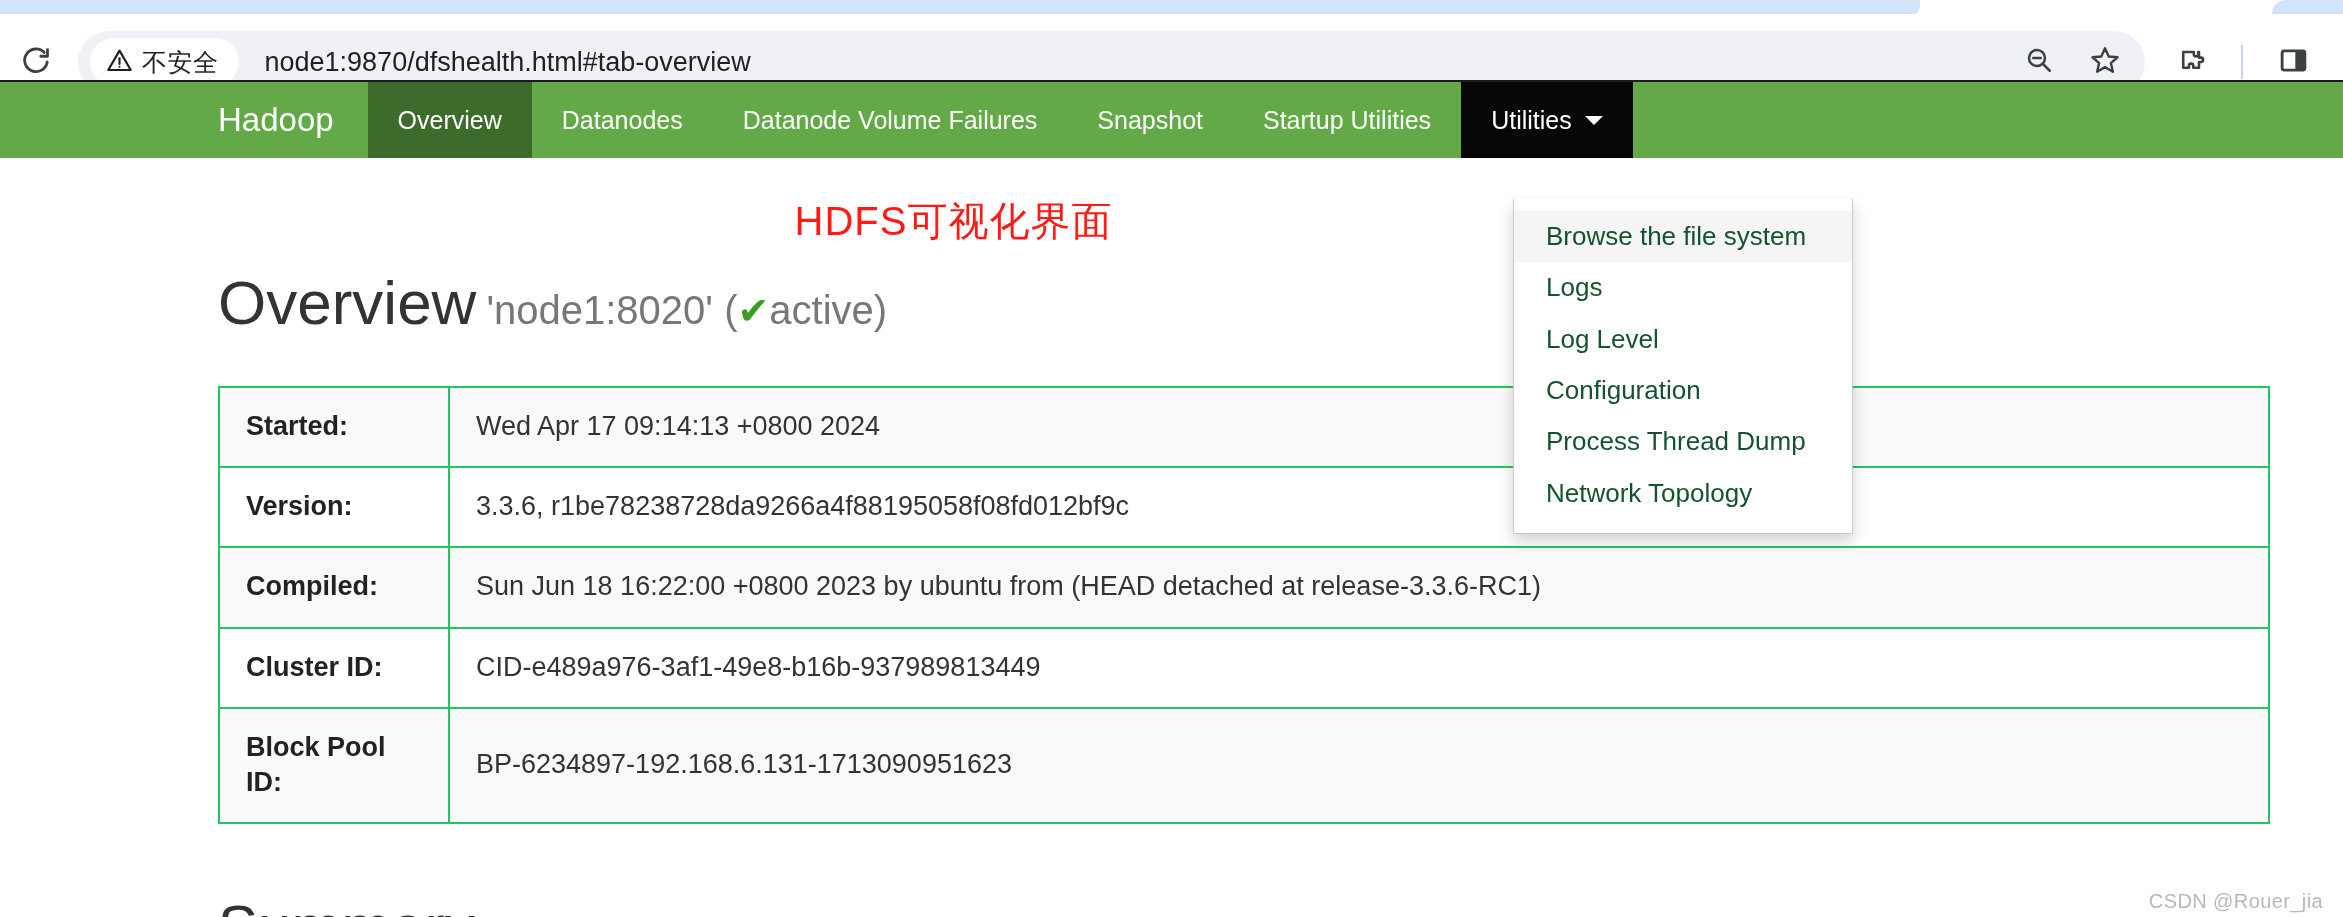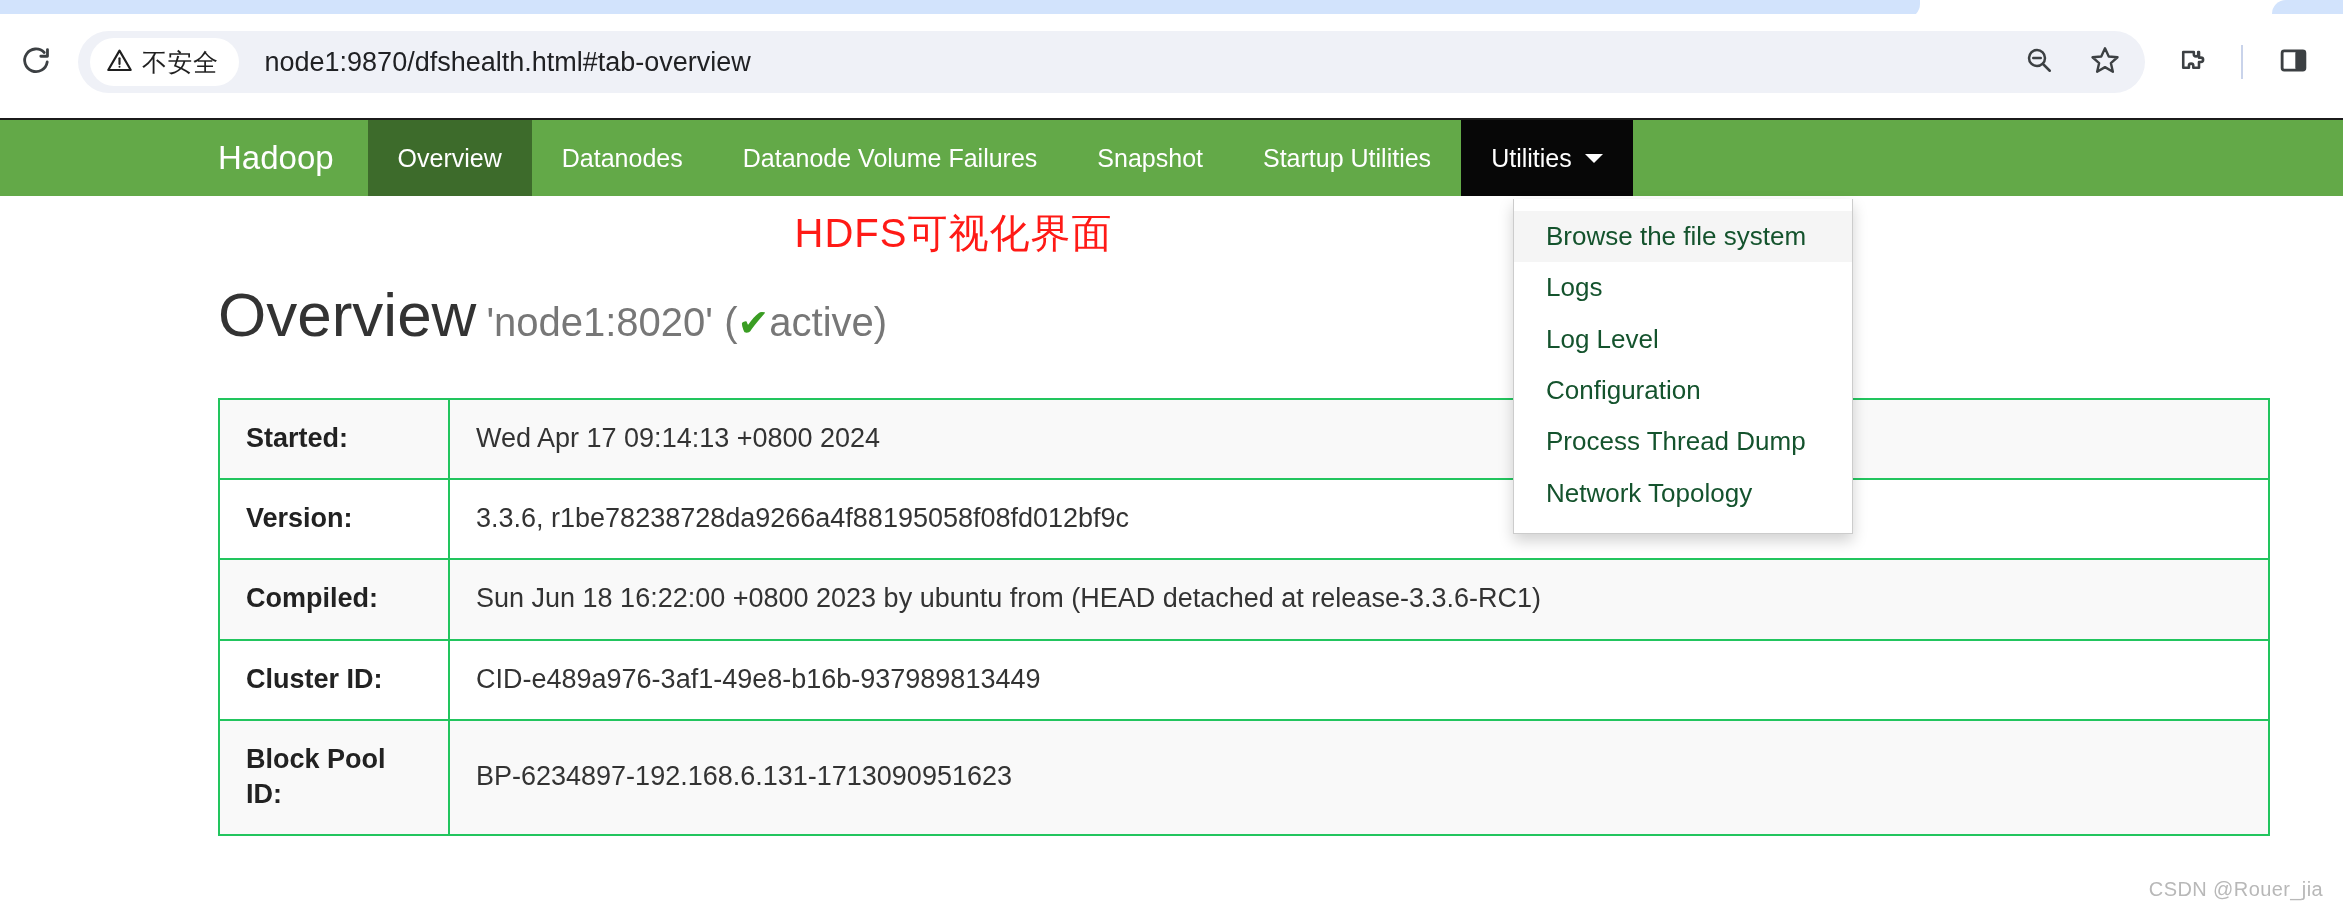--- a/index.html
+++ b/index.html
@@ -8,21 +8,21 @@
     height: 917px;
     overflow: hidden;
     background: #ffffff;
     font-family: "Liberation Sans", sans-serif;
   }
 
   
   .browser-chrome {
     position: relative;
     width: 2343px;
-    height: 118px;
+    height: 80px;
     background: #ffffff;
   }
   .tabstrip {
     position: absolute;
     top: 0; left: 0;
     width: 2343px;
     height: 14px;
     background: #ffffff;
     overflow: hidden;
   }
@@ -203,21 +203,21 @@
     position: relative;
     width: 2343px;
     background: #ffffff;
     padding-left: 218px;
     padding-right: 74px;
   }
   .cn-title {
     color: #ff1a16;
     font-size: 40px;
     text-align: center;
-    padding-top: 10px;
+    padding-top: 36px;
     padding-right: 580px;
     font-weight: 400;
     letter-spacing: 1px;
   }
   .overview-heading {
     margin-top: 18px;
     font-size: 62px;
     font-weight: 400;
     color: #333333;
     line-height: 1.15;
@@ -256,21 +256,21 @@
   .summary-heading {
     margin-top: 68px;
     font-size: 60px;
     font-weight: 400;
     color: #333333;
   }
 
   .watermark {
     position: absolute;
     right: 20px;
-    bottom: 16px;
+    bottom: 4px;
     font-size: 20px;
     color: #b8b8b8;
     letter-spacing: 0.4px;
     z-index: 70;
   }
 </style>
 </head>
 <body>
 
 <div class="browser-chrome">

